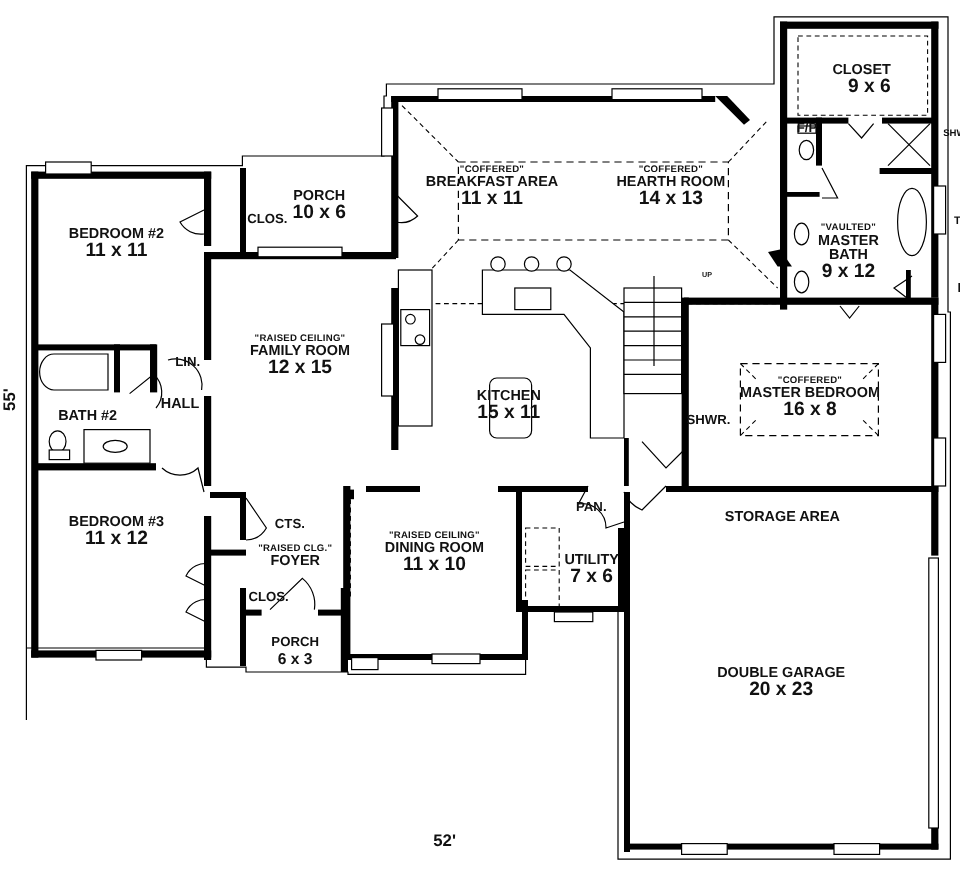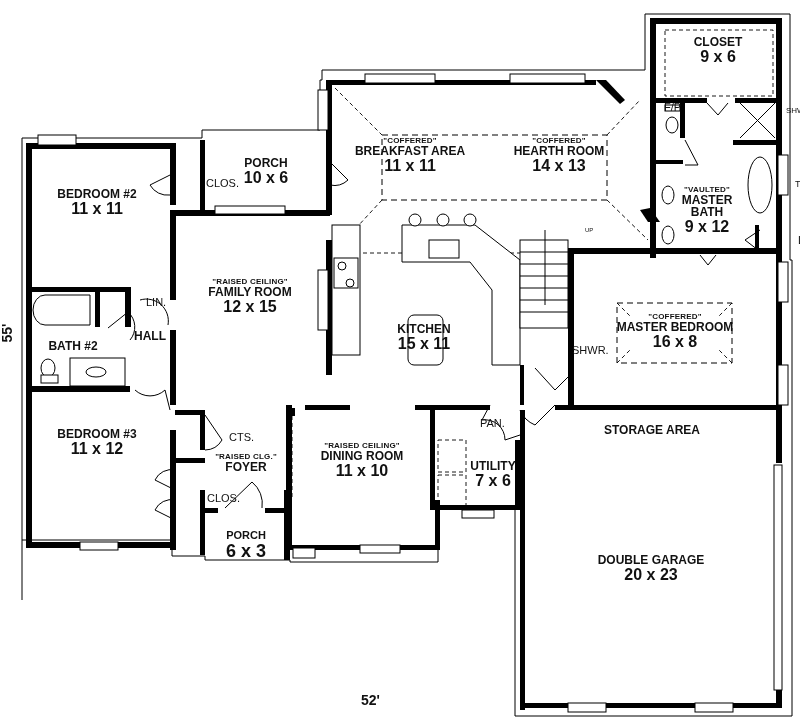--- a/index.html
+++ b/index.html
@@ -9,22 +9,22 @@
     .thin { fill: none; stroke: #000; stroke-width: 1; }
     .dash { fill: none; stroke: #000; stroke-width: 1; stroke-dasharray: 6 4; }
     .dashfine { fill: none; stroke: #000; stroke-width: 0.9; stroke-dasharray: 4 3; }
     .win { fill: #fff; stroke: #000; stroke-width: 1; }
     .fix { fill: #fff; stroke: #000; stroke-width: 1; }
     .lbl { position: absolute; text-align: center; font-weight: bold; color: #111; line-height: 1; white-space: nowrap; transform: translateX(-50%); }
     .lbl .note { display: block; font-size: 8px; letter-spacing: 0.2px; }
     .lbl .name { display: block; font-size: 12px; }
     .lbl .dim { display: block; font-size: 16px; margin-top: 1px; }
     .lbl.small .name { font-size: 11px; }
-    .lbl.small .dim { font-size: 18px; }
-    .tag { position: absolute; font-weight: normal; font-size: 11px; color: #111; line-height: 1; white-space: nowrap; padding-left: 45px; }
+    .lbl.small .dim { font-size: 13px; }
+    .tag { position: absolute; font-weight: bold; font-size: 11px; color: #111; line-height: 1; white-space: nowrap; padding-left: 45px; }
     .dimtext { position: absolute; font-weight: bold; font-size: 14px; color: #111; }
   </style>
 </head>
 <body>
 
 <svg id="plan" viewBox="0 0 800 726" xmlns="http://www.w3.org/2000/svg">
 
   <g>
     <polyline class="thin" points="22,600 22,138 202,138 202,130 320,130 320,80 322,80 322,70 645,70 645,14 790,14 790,260 792,260 792,716 515,716 515,508 438,508 438,562 290,562 290,560 205,560 205,556 172,556 172,540 22,540"></polyline>
   </g>
@@ -222,21 +222,21 @@
 </div>
 <div class="lbl" style="left:559px; top:137px;">
   <span class="note">"COFFERED"</span>
   <span class="name">HEARTH ROOM</span>
   <span class="dim">14 x 13</span>
 </div>
 <div class="lbl" style="left:424px; top:282px;margin-top:41px;">
   <span class="name">KITCHEN</span>
   <span class="dim">15 x 11</span>
 </div>
-<div class="lbl" style="left:718px; top:36px;">
+<div class="lbl" style="left:718px; top:52px;text-align:right;">
   <span class="name">CLOSET</span>
   <span class="dim">9 x 6</span>
 </div>
 <div class="lbl" style="left:707px; top:186px;">
   <span class="note">"VAULTED"</span>
   <span class="name">MASTER</span>
   <span class="name">BATH</span>
   <span class="dim">9 x 12</span>
 </div>
 <div class="lbl" style="left:675px; top:313px;">

